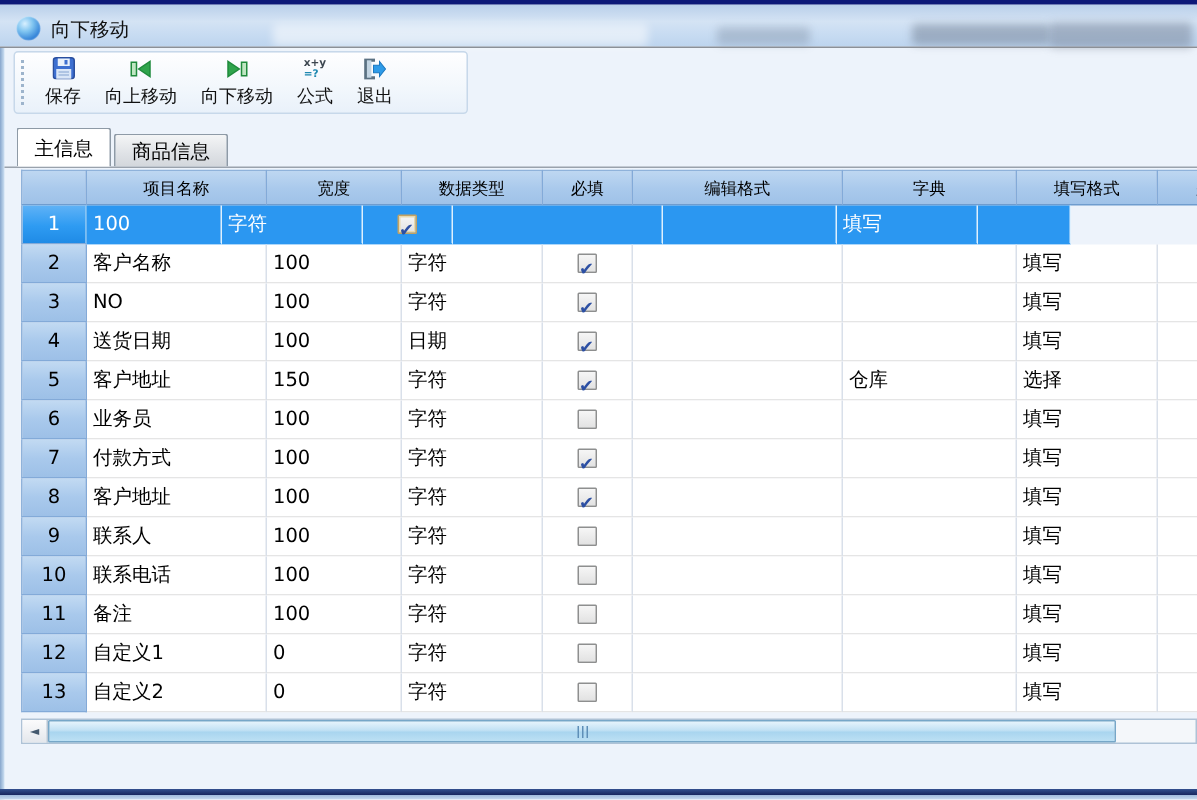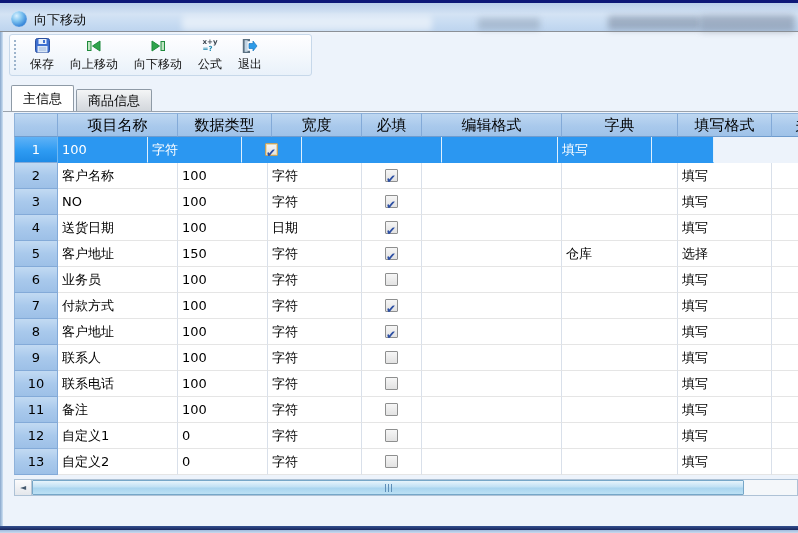--- a/index.html
+++ b/index.html
@@ -73,21 +73,21 @@
   }
   .panel-line { position:absolute; left:3px; top:111px; width:795px; height:1px; background:#9AA2AC; }
 
   
   .grid { position:absolute; left:14px; top:113px; width:784px; overflow:hidden; }
   .grow, .ghead { display:flex; width:820px; }
   .cell { flex:none; overflow:hidden; white-space:nowrap; }
   .c0{width:44px} .c1{width:120px} .c2{width:90px} .c3{width:94px} .c4{width:60px}
   .c5{width:140px} .c6{width:116px} .c7{width:94px} .c8{width:62px}
   .hcell {
-    height:24px; line-height:23px; text-align:center; font-size:15px;
+    height:24px; line-height:23px; text-align:center; font-size:11px;
     background:linear-gradient(180deg,#BED7F1 0%,#A9C9EC 55%,#9FC2E8 100%);
     border-top:1px solid #8FB2DA; border-right:1px solid #83AAD8; border-bottom:1px solid #6F9CCE;
   }
   .hcell.c0 { border-left:1px solid #8FB2DA; }
   .ncell {
     height:26px; line-height:25px; text-align:center; font-size:13px;
     background:linear-gradient(180deg,#C2DAF2 0%,#A9C9EC 50%,#9DC0E7 100%);
     border-right:1px solid #83AAD8; border-bottom:1px solid #83AAD8; border-left:1px solid #8FB2DA;
   }
   .dcell {
@@ -214,22 +214,22 @@
   <div class="tab inactive">
     <span>商品信息</span>
   </div>
 </div>
 <div class="panel-line"></div>
 
 <div class="grid">
   <div class="ghead">
       <div class="cell hcell c0"></div>
       <div class="cell hcell c1">项目名称</div>
+      <div class="cell hcell c2">宽度</div>
       <div class="cell hcell c3">数据类型</div>
-      <div class="cell hcell c2">宽度</div>
       <div class="cell hcell c4">必填</div>
       <div class="cell hcell c5">编辑格式</div>
       <div class="cell hcell c6">字典</div>
       <div class="cell hcell c7">填写格式</div>
       <div class="cell hcell c8">关</div>
     </div>
   <div id="grid-body">
       <div class="grow selected">
         <div class="cell ncell c0">1</div>
         <div class="cell dcell c2">100</div>

